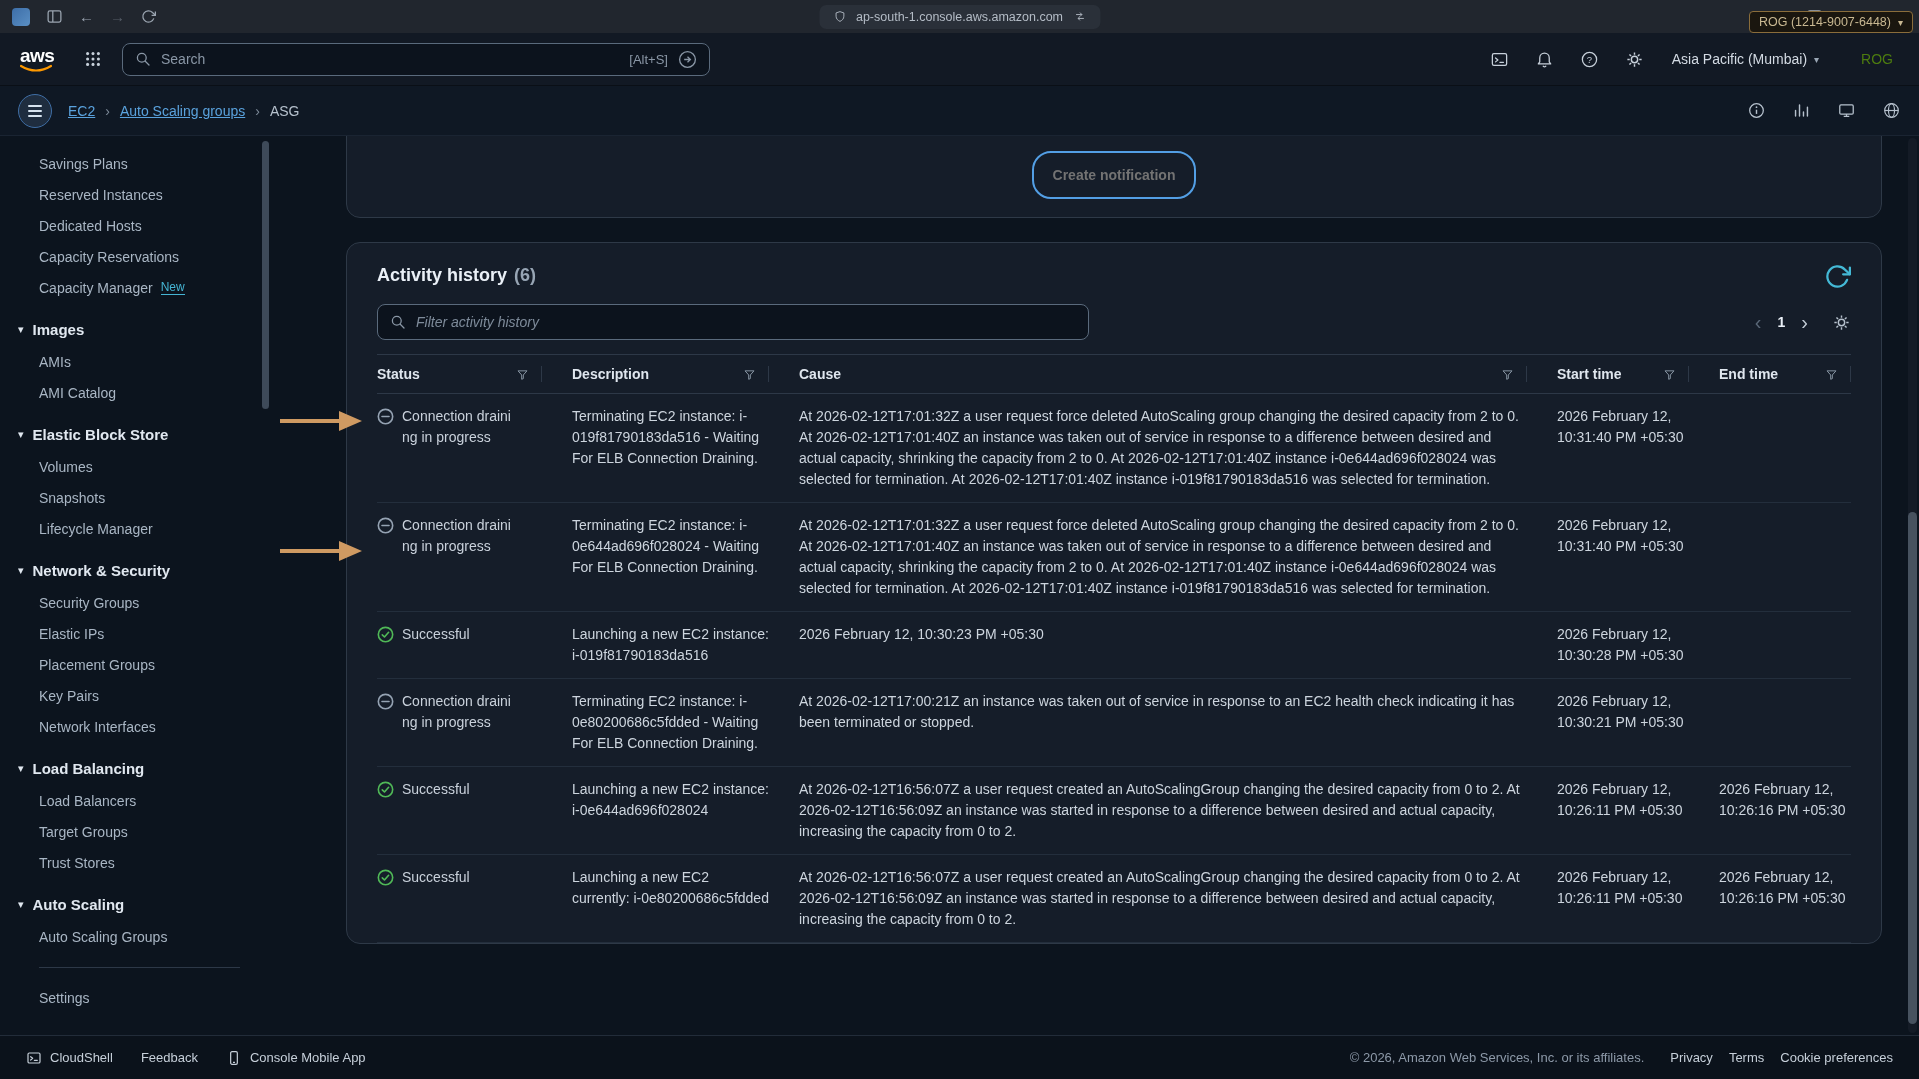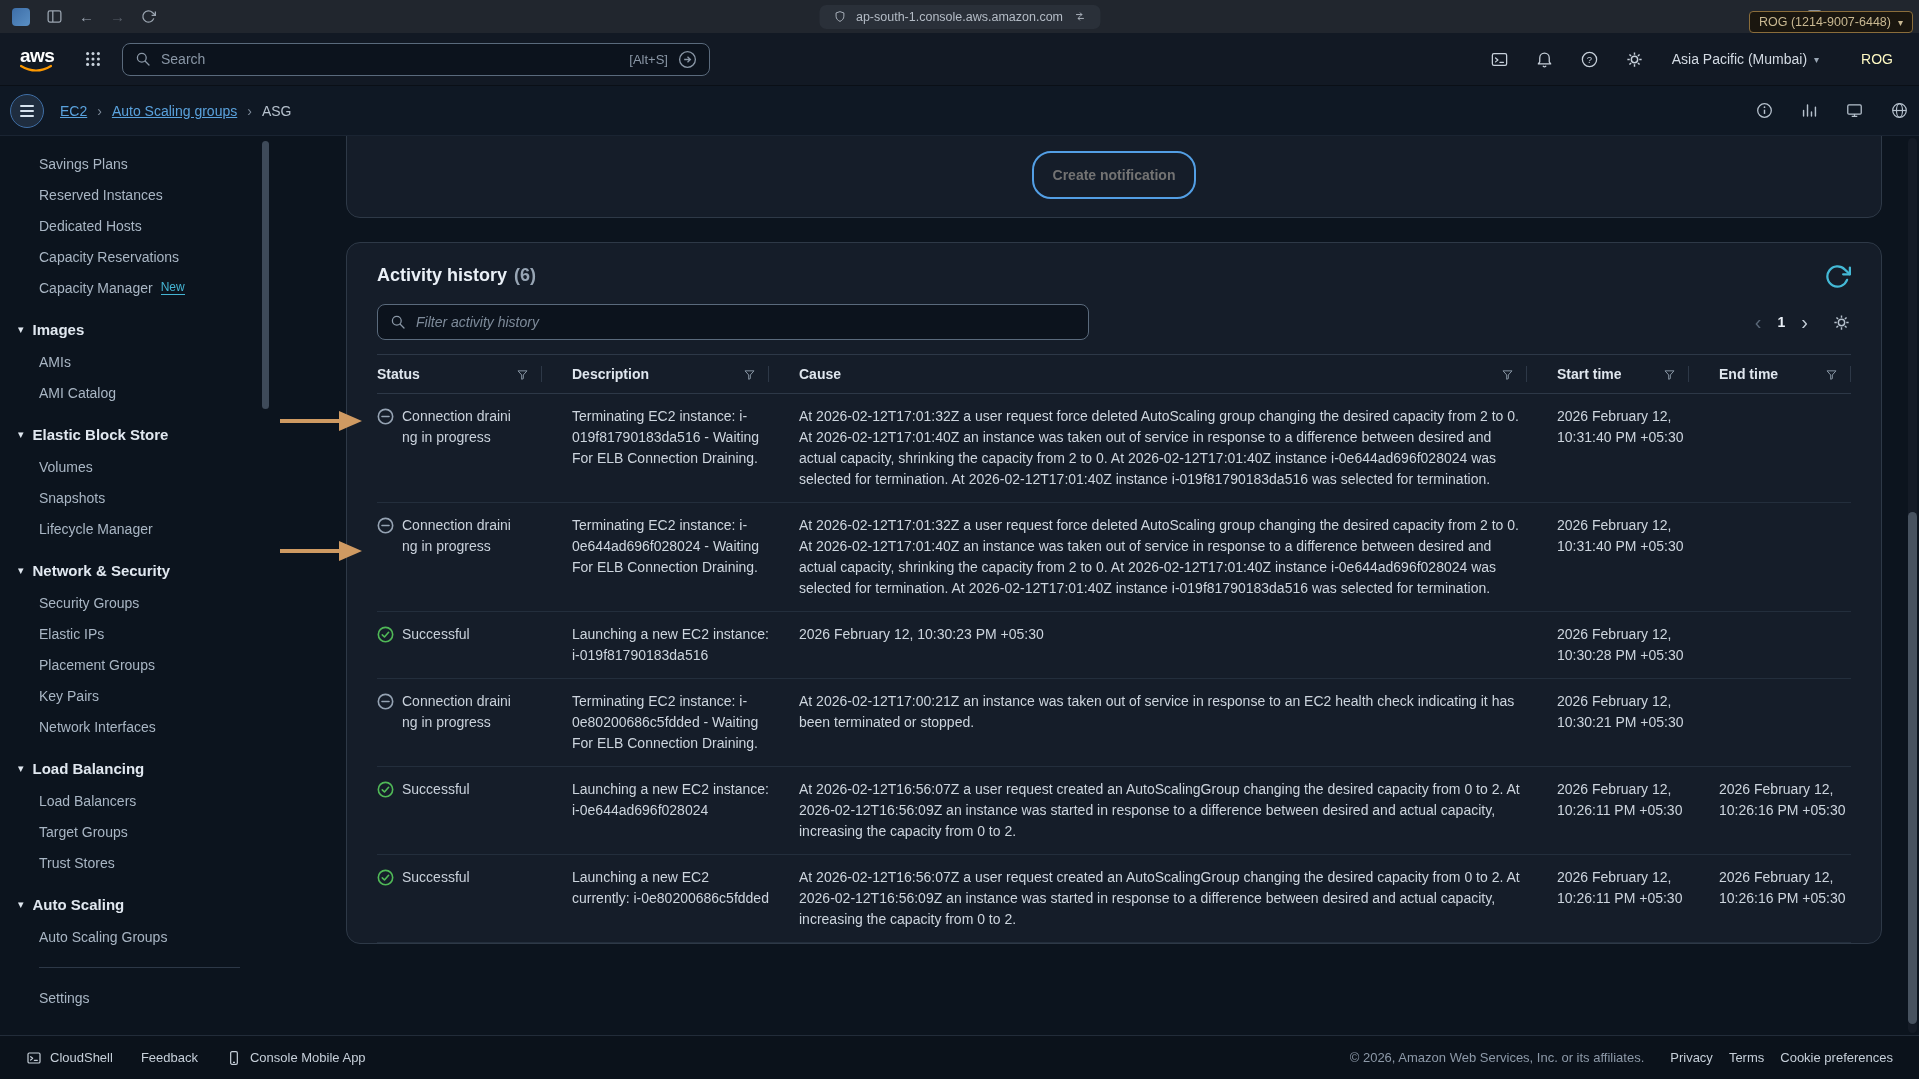--- a/index.html
+++ b/index.html
@@ -31,29 +31,29 @@
   .searchbox input { flex:1; background:transparent; border:none; outline:none;
     color:#dbe3ec; font-size:14px; font-family:inherit; }
   .searchbox input::placeholder { color:#8a97a6; }
   .search-shortcut { font-size:13px; color:#8a97a6; white-space:nowrap; }
   .hdr-spacer { flex:1; }
   .hdr-icons { display:flex; align-items:center; gap:26px; color:#c7d0da; }
   .hdr-icon { cursor:pointer; }
   .region-btn { display:flex; align-items:center; gap:7px; color:#d3dae3; font-size:14px;
     cursor:pointer; white-space:nowrap; margin-left:8px; }
   .caret { font-size:10px; color:#9aa7b5; }
-  .account-name { margin-left:22px; margin-right:6px; color:#fef9c3; font-size:14px; cursor:pointer; }
+  .account-name { margin-left:22px; margin-right:6px; color:#4d7c0f; font-size:14px; cursor:pointer; }
   .account-badge { position:absolute; top:-22px; right:6px; z-index:60; background:#1a160f;
     border:1px solid #8a6d3b; border-radius:4px; padding:3px 9px; color:#c9b892;
     font-size:12.5px; display:flex; align-items:center; gap:7px; cursor:pointer; white-space:nowrap; }
   .account-badge .caret { color:#c9b892; }
 
   
   .crumb-bar { height:50px; background:#0f1824; display:flex; align-items:center;
-    padding:0 10px; gap:16px; border-bottom:1px solid #1a2432; }
+    padding:0 18px; gap:16px; border-bottom:1px solid #1a2432; }
   .menu-circle { width:34px; height:34px; border-radius:50%; background:#1f2d3f;
     border:1.5px solid #3f6ea5; display:flex; flex-direction:column; justify-content:center;
     align-items:center; gap:3px; cursor:pointer; flex:0 0 auto; }
   .menu-circle i { display:block; width:14px; height:2px; background:#d7e3ef; border-radius:1px; }
   .crumbs { display:flex; align-items:center; gap:10px; font-size:14px; }
   .bc-item { color:#5aa2dd; text-decoration:underline; cursor:pointer; }
   .bc-item.current { color:#b6c1cd; text-decoration:none; cursor:default; }
   .bc-sep { color:#7d8a99; }
   .crumb-icons { margin-left:auto; display:flex; align-items:center; gap:26px; color:#b6c1cd; }
 

